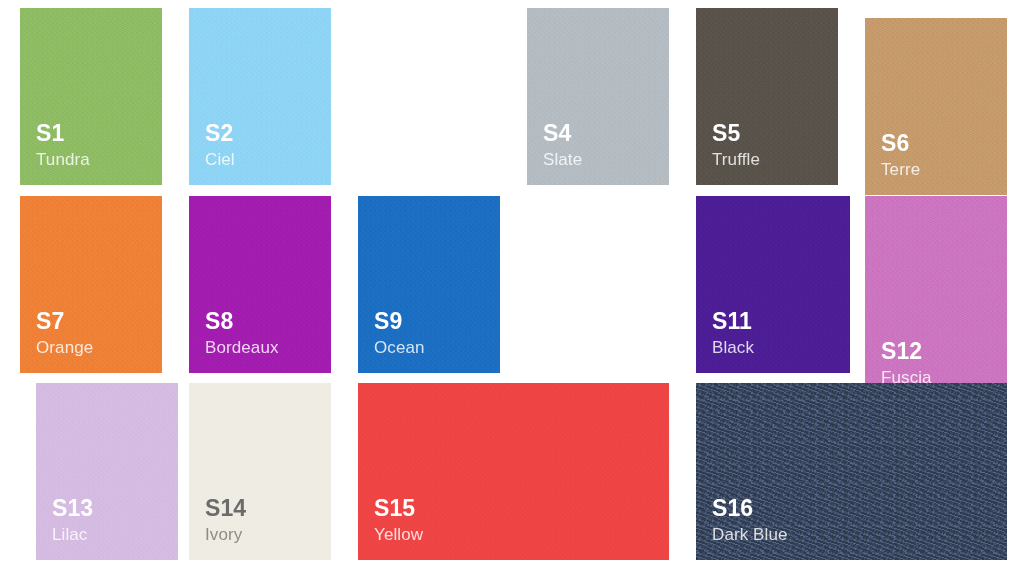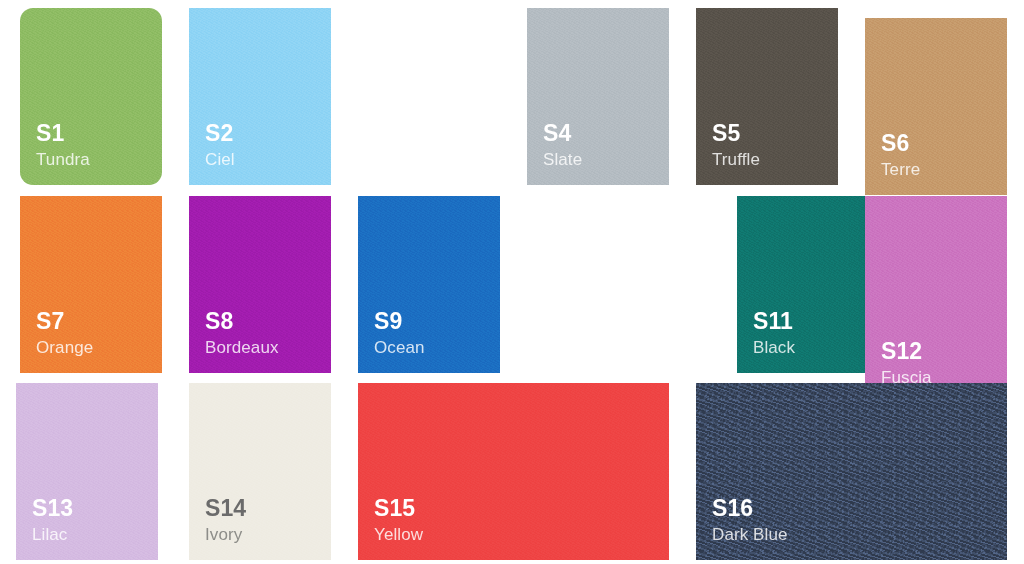--- a/index.html
+++ b/index.html
@@ -102,21 +102,21 @@
   }
 
   
   .swatch.dark-text .swatch-code { color: #6b6b6b; }
   .swatch.dark-text .swatch-name { color: #8d8d89; }
 </style>
 </head>
 <body>
 
 <div id="palette-grid">
-    <div class="swatch" style="left: 20px; top: 8px; width: 142px; height: 177px; background-color: rgb(142, 188, 99); border-radius: 13px;">
+    <div class="swatch" style="left: 20px; top: 8px; width: 142px; height: 177px; background-color: rgb(142, 188, 99);">
       <div class="swatch-labels">
         <span class="swatch-code">S1</span>
         <span class="swatch-name">Tundra</span>
       </div>
     </div>
     <div class="swatch" style="left: 189px; top: 8px; width: 142px; height: 177px; background-color: rgb(142, 212, 245);">
       <div class="swatch-labels">
         <span class="swatch-code">S2</span>
         <span class="swatch-name">Ciel</span>
       </div>
@@ -150,33 +150,33 @@
         <span class="swatch-code">S8</span>
         <span class="swatch-name">Bordeaux</span>
       </div>
     </div>
     <div class="swatch" style="left: 358px; top: 196px; width: 142px; height: 177px; background-color: rgb(27, 110, 194);">
       <div class="swatch-labels">
         <span class="swatch-code">S9</span>
         <span class="swatch-name">Ocean</span>
       </div>
     </div>
-    <div class="swatch" style="left: 696px; top: 196px; width: 154px; height: 177px; background-color: #0f766e; margin-left: 41px;">
+    <div class="swatch" style="left: 696px; top: 196px; width: 154px; height: 177px; background-color: #4c1d95;">
       <div class="swatch-labels">
         <span class="swatch-code">S11</span>
         <span class="swatch-name">Black</span>
       </div>
     </div>
     <div class="swatch" style="left: 865px; top: 196px; width: 142px; height: 207px; background-color: rgb(204, 116, 192);">
       <div class="swatch-labels">
         <span class="swatch-code">S12</span>
         <span class="swatch-name">Fuscia</span>
       </div>
     </div>
-    <div class="swatch" style="left: 16px; top: 383px; width: 142px; height: 177px; background-color: rgb(213, 187, 226);">
+    <div class="swatch" style="left: 36px; top: 383px; width: 142px; height: 177px; background-color: rgb(213, 187, 226);">
       <div class="swatch-labels">
         <span class="swatch-code">S13</span>
         <span class="swatch-name">Lilac</span>
       </div>
     </div>
     <div class="swatch dark-text" style="left: 189px; top: 383px; width: 142px; height: 177px; background-color: rgb(239, 236, 227);">
       <div class="swatch-labels">
         <span class="swatch-code">S14</span>
         <span class="swatch-name">Ivory</span>
       </div>

